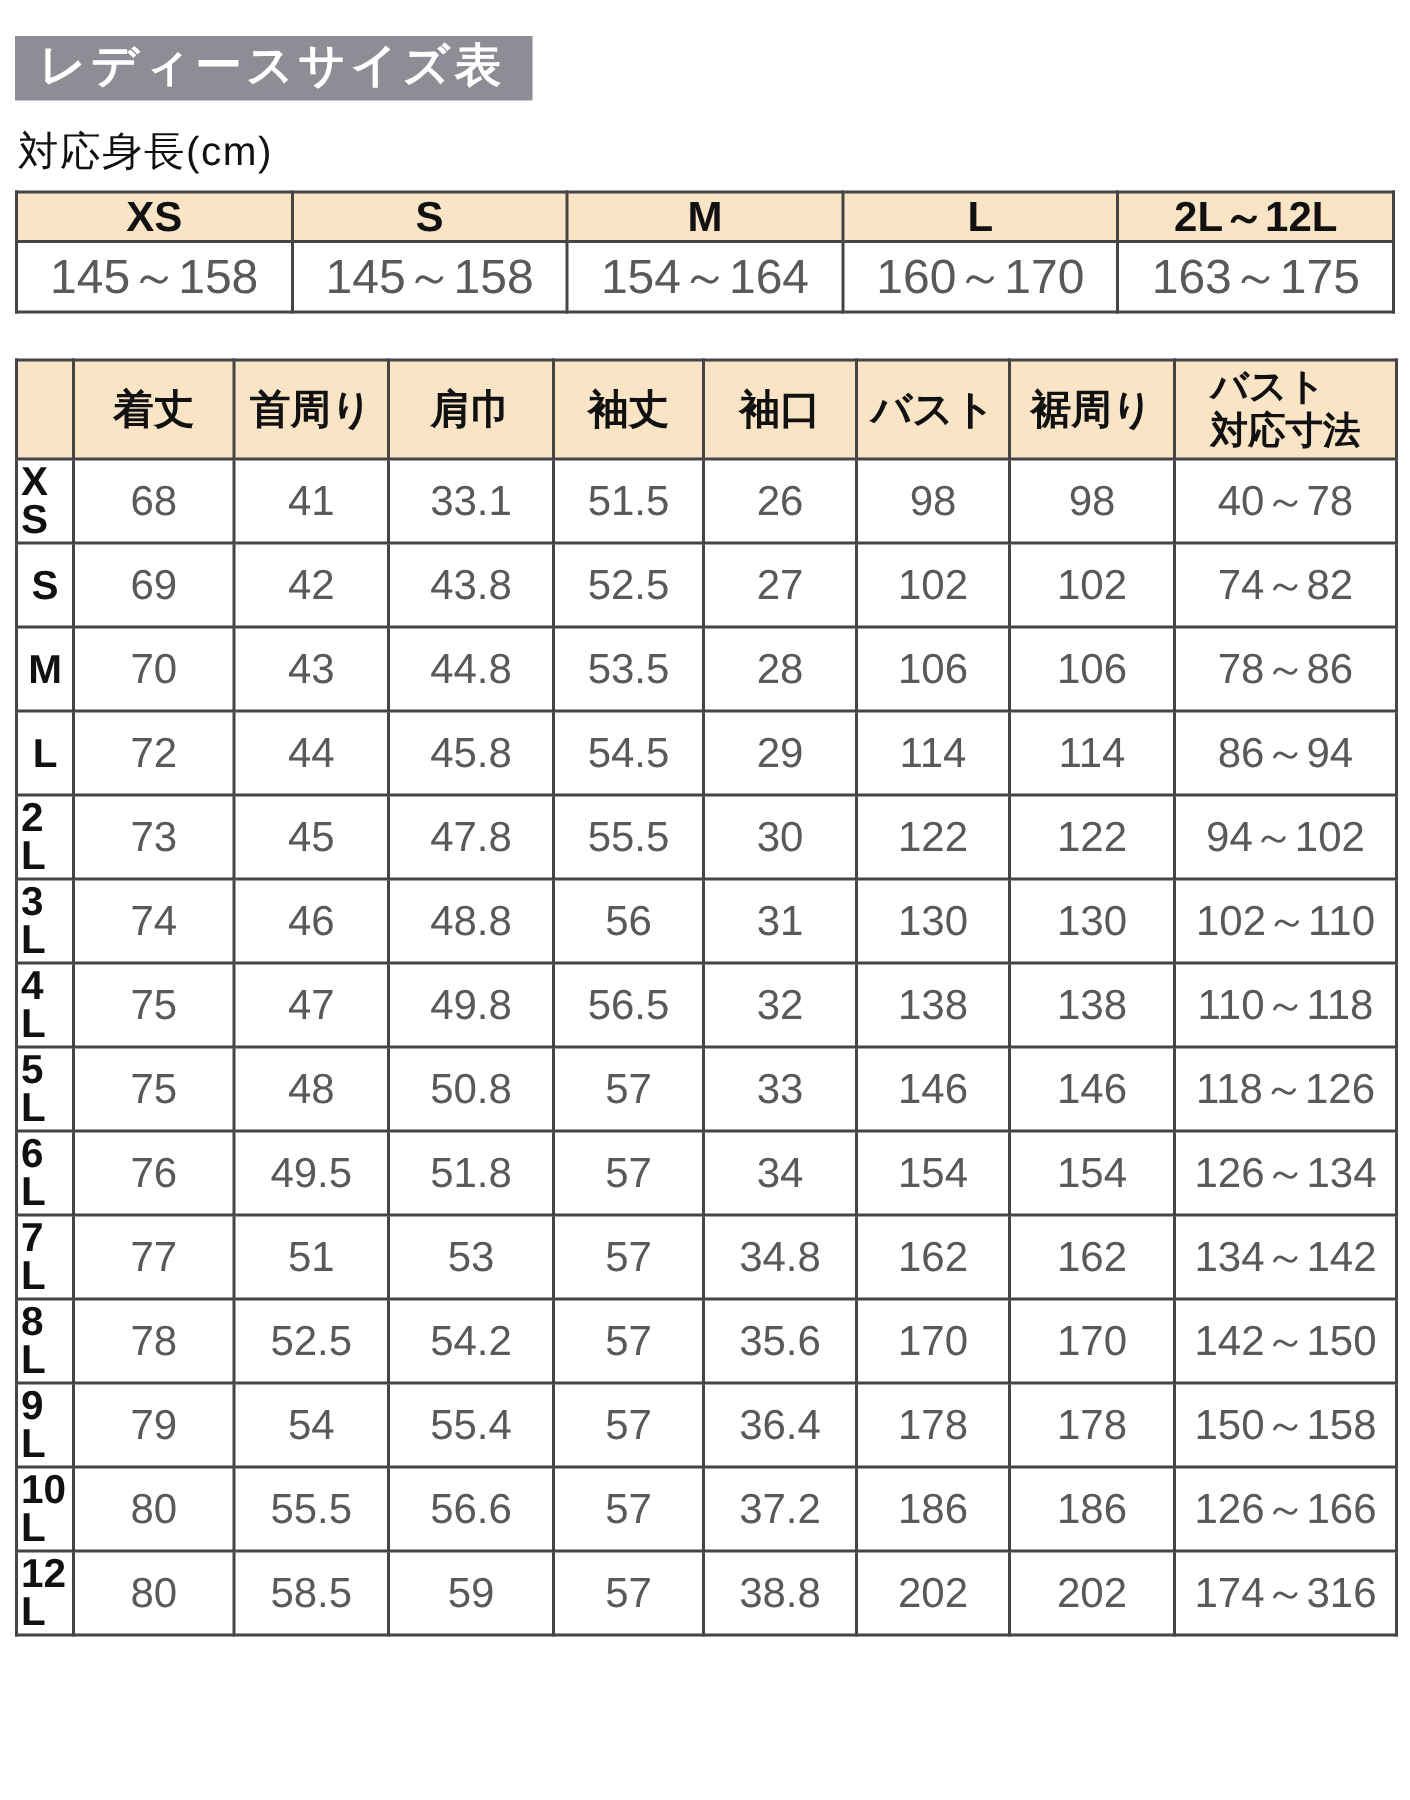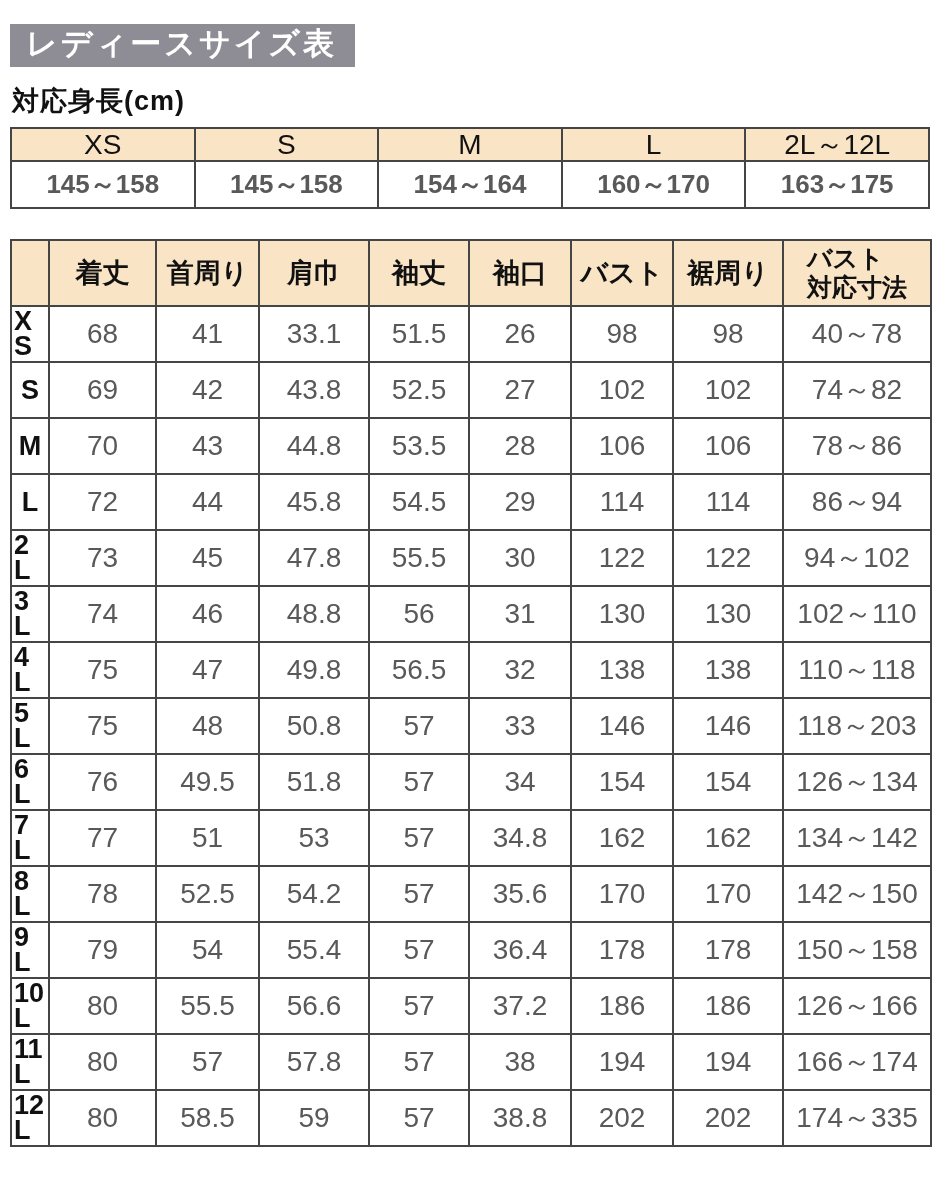--- a/index.html
+++ b/index.html
@@ -27,50 +27,50 @@
     background: var(--title-bg);
     color: #ffffff;
     font-size: 31px;
     font-weight: bold;
     letter-spacing: 3px;
     padding: 3px 18px 6px 16px;
     line-height: 1.1;
   }
   .subtitle {
     font-size: 27px;
-    font-weight: bold;
+    font-weight: normal;
     color: var(--label-text);
     margin: 16px 0 8px 2px;
     letter-spacing: 1px;
   }
   table {
     border-collapse: collapse;
     table-layout: fixed;
     width: 920px;
   }
   td, th {
     border: 2px solid var(--border);
     text-align: center;
     vertical-align: middle;
     padding: 0;
   }
   
   .height-table th {
     background: var(--header-bg);
     color: var(--label-text);
     font-size: 28px;
-    font-weight: normal;
+    font-weight: bold;
     height: 33px;
     line-height: 1.0;
   }
   .height-table td {
     color: var(--num-text);
-    font-size: 26px;
+    font-size: 32px;
     height: 47px;
-    font-weight: bold;
+    font-weight: normal;
   }
   
   .size-table { margin-top: 30px; }
   .size-table thead th {
     background: var(--header-bg);
     color: var(--label-text);
     font-size: 27px;
     font-weight: bold;
     height: 66px;
     line-height: 1.15;
@@ -241,21 +241,21 @@
         <tr>
           <td class="row-label">5
 L</td>
           <td class="cell">75</td>
           <td class="cell">48</td>
           <td class="cell">50.8</td>
           <td class="cell">57</td>
           <td class="cell">33</td>
           <td class="cell">146</td>
           <td class="cell">146</td>
-          <td class="cell">118～203</td>
+          <td class="cell">118～126</td>
         </tr>
         <tr>
           <td class="row-label">6
 L</td>
           <td class="cell">76</td>
           <td class="cell">49.5</td>
           <td class="cell">51.8</td>
           <td class="cell">57</td>
           <td class="cell">34</td>
           <td class="cell">154</td>
@@ -304,39 +304,27 @@
           <td class="cell">80</td>
           <td class="cell">55.5</td>
           <td class="cell">56.6</td>
           <td class="cell">57</td>
           <td class="cell">37.2</td>
           <td class="cell">186</td>
           <td class="cell">186</td>
           <td class="cell">126～166</td>
         </tr>
         <tr>
-          <td class="row-label">11
-L</td>
-          <td class="cell">80</td>
-          <td class="cell">57</td>
-          <td class="cell">57.8</td>
-          <td class="cell">57</td>
-          <td class="cell">38</td>
-          <td class="cell">194</td>
-          <td class="cell">194</td>
-          <td class="cell">166～174</td>
-        </tr>
-        <tr>
           <td class="row-label">12
 L</td>
           <td class="cell">80</td>
           <td class="cell">58.5</td>
           <td class="cell">59</td>
           <td class="cell">57</td>
           <td class="cell">38.8</td>
           <td class="cell">202</td>
           <td class="cell">202</td>
-          <td class="cell">174～335</td>
+          <td class="cell">174～316</td>
         </tr>
       </tbody>
   </table>
 
 </div>
 
 </body></html>

